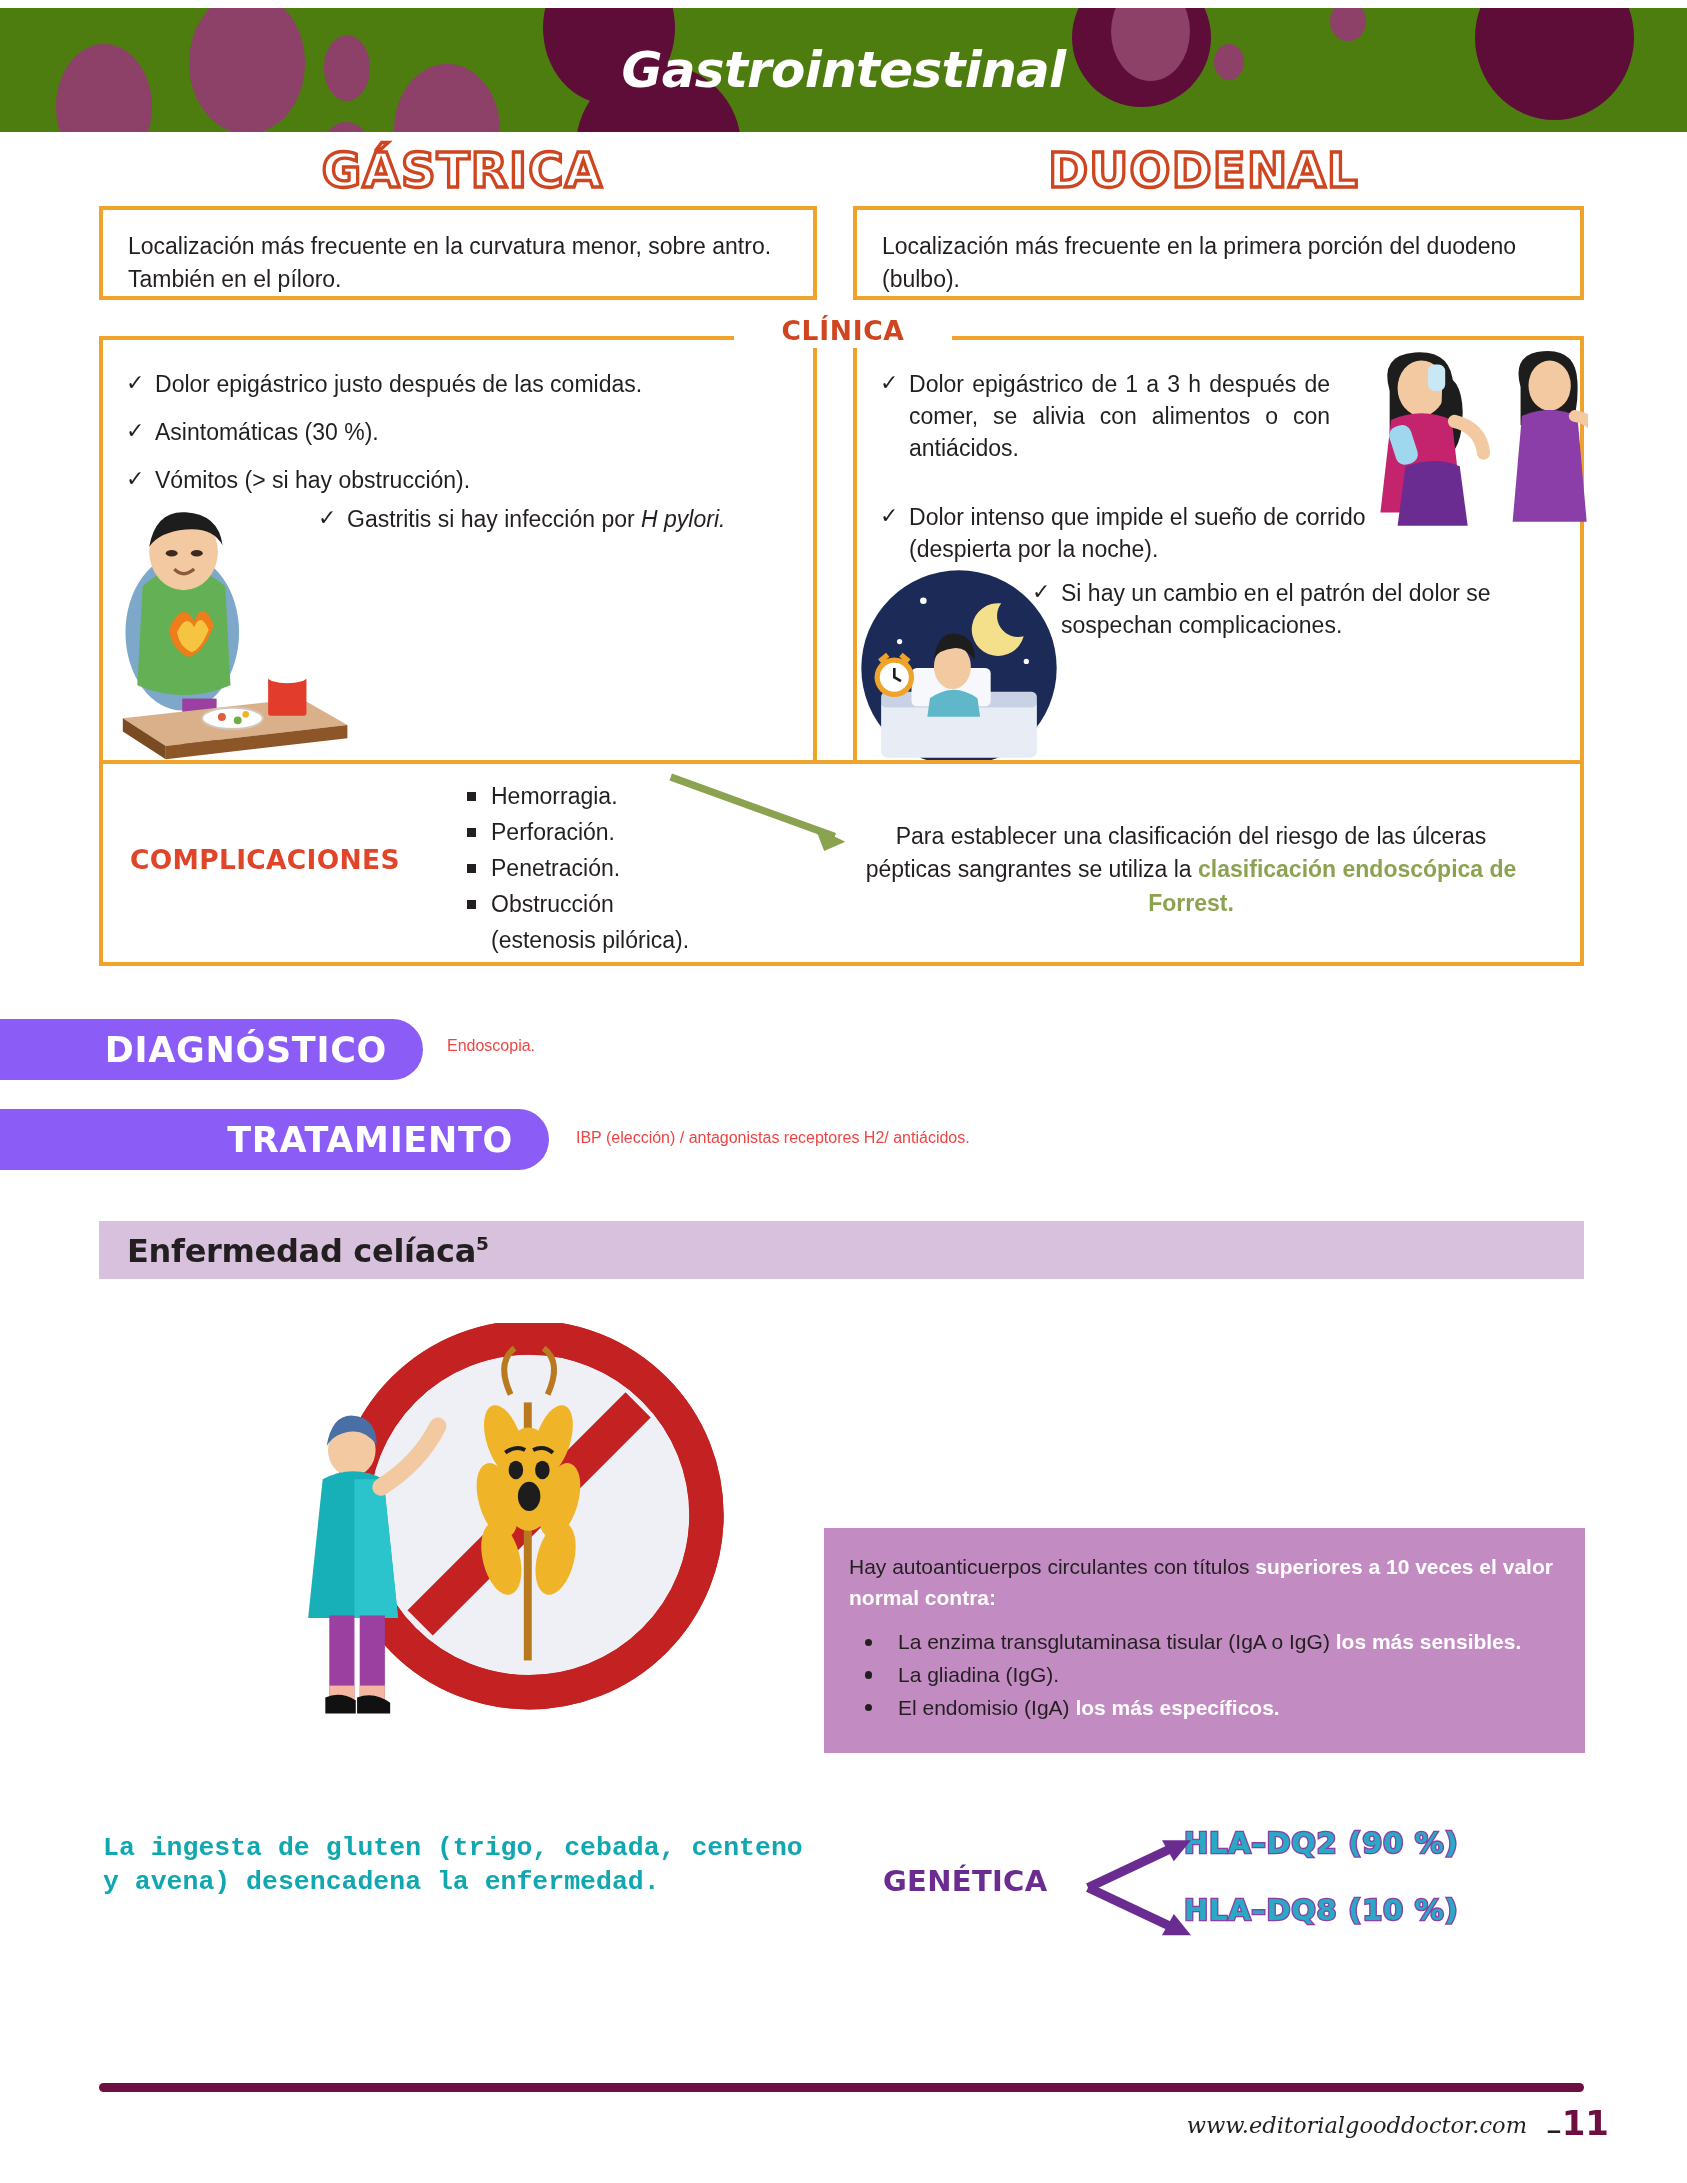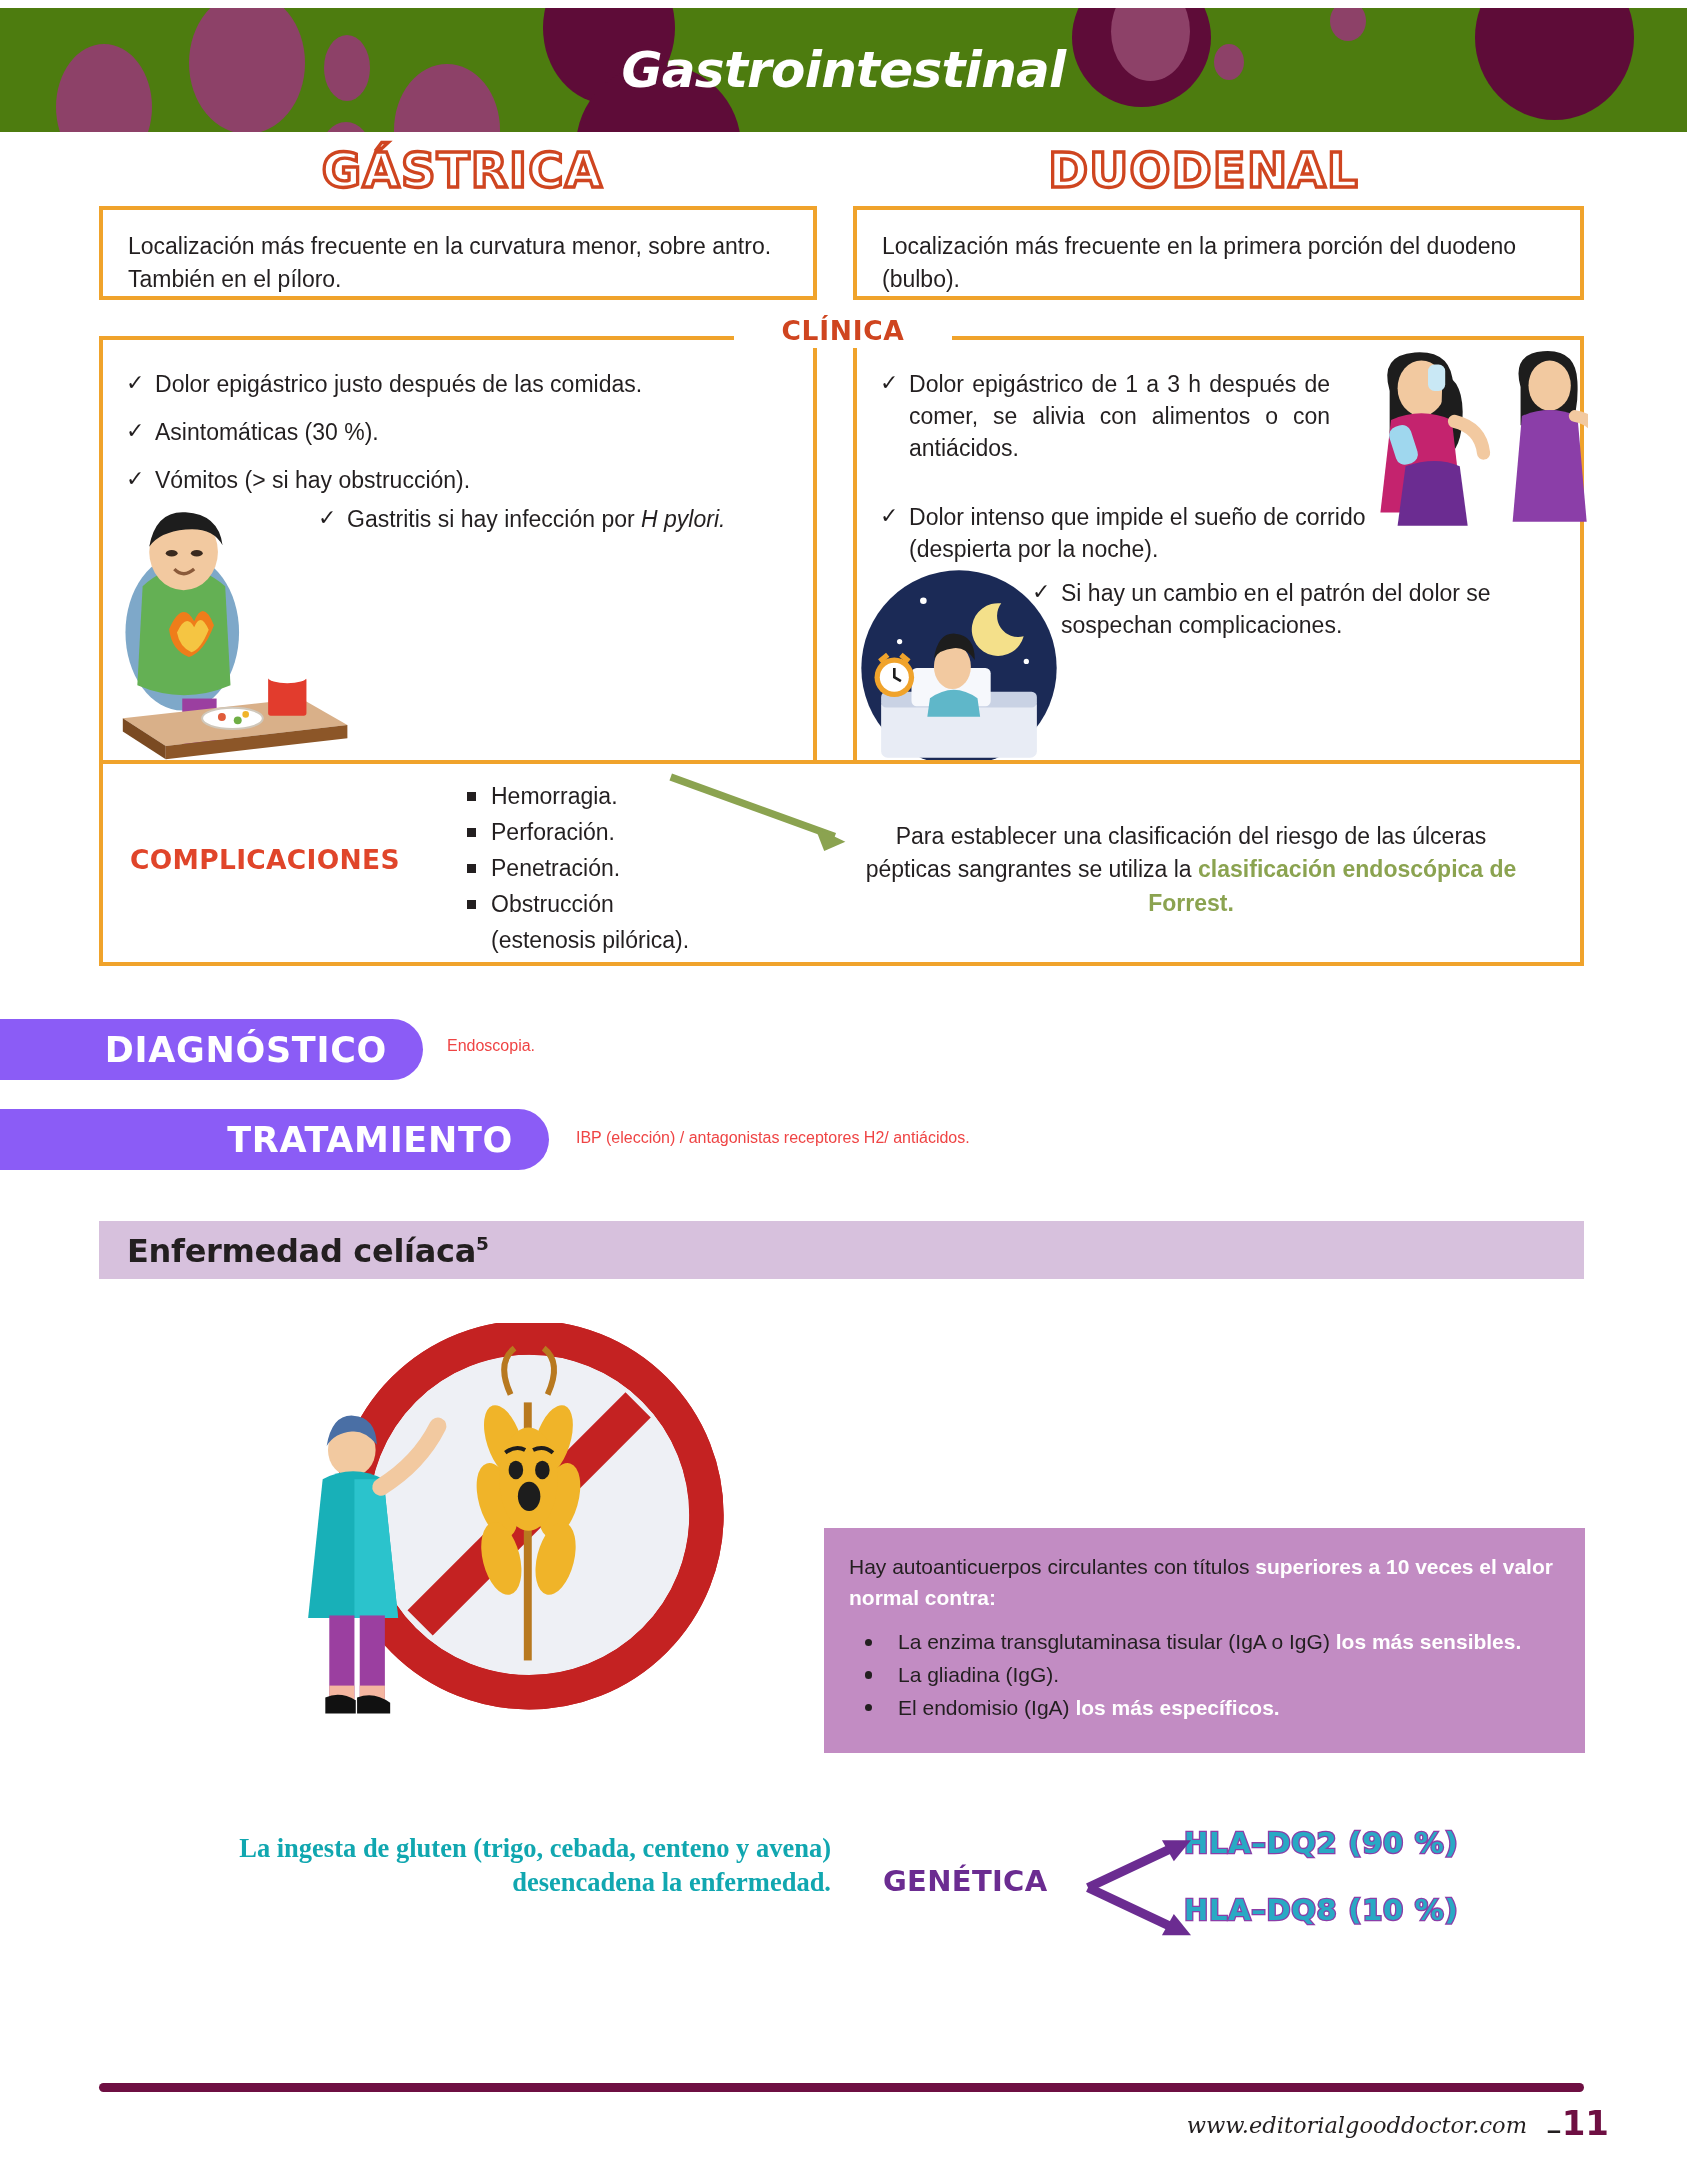--- a/index.html
+++ b/index.html
@@ -148,23 +148,23 @@
     font-size: 21px; line-height: 1.5; color: #231f20; margin-bottom: 1.3px;
   }
   .purple-box li .dot {
     position: absolute; left: 12px; top: 12.6px; width: 7.3px; height: 7.3px;
     border-radius: 50%; background: #231f20;
   }
   .purple-box li b { color: #ffffff; }
 
   .gluten-caption {
     position: absolute; left: 103px; top: 1831px; width: 728px;
-    text-align: right; color: #11a7b0; font-weight: bold;
+    text-align: left; color: #11a7b0; font-weight: bold;
     font-size: 26.5px; line-height: 1.3;
-    font-family: Liberation Serif, serif;
+    font-family: Liberation Mono, monospace;
   }
 
   .genetica {
     position: absolute; left: 883px; top: 1864px;
     color: #6b2c91; font-weight: bold; font-size: 29px;
     font-family: "DejaVu Sans", sans-serif; letter-spacing: 0.3px;
   }
   .hla {
     position: absolute; font-weight: bold; font-size: 29px;
     font-family: "DejaVu Sans", sans-serif; letter-spacing: 0.7px;

